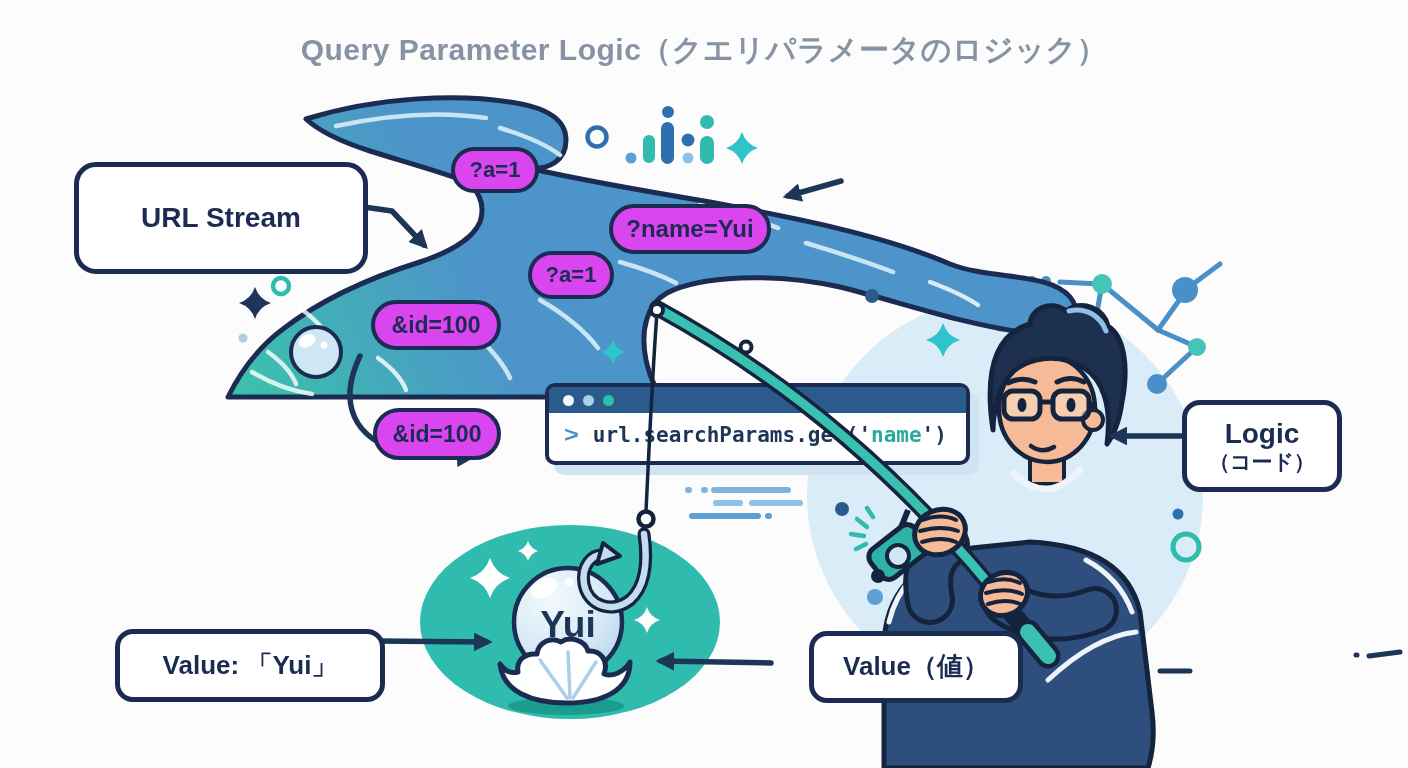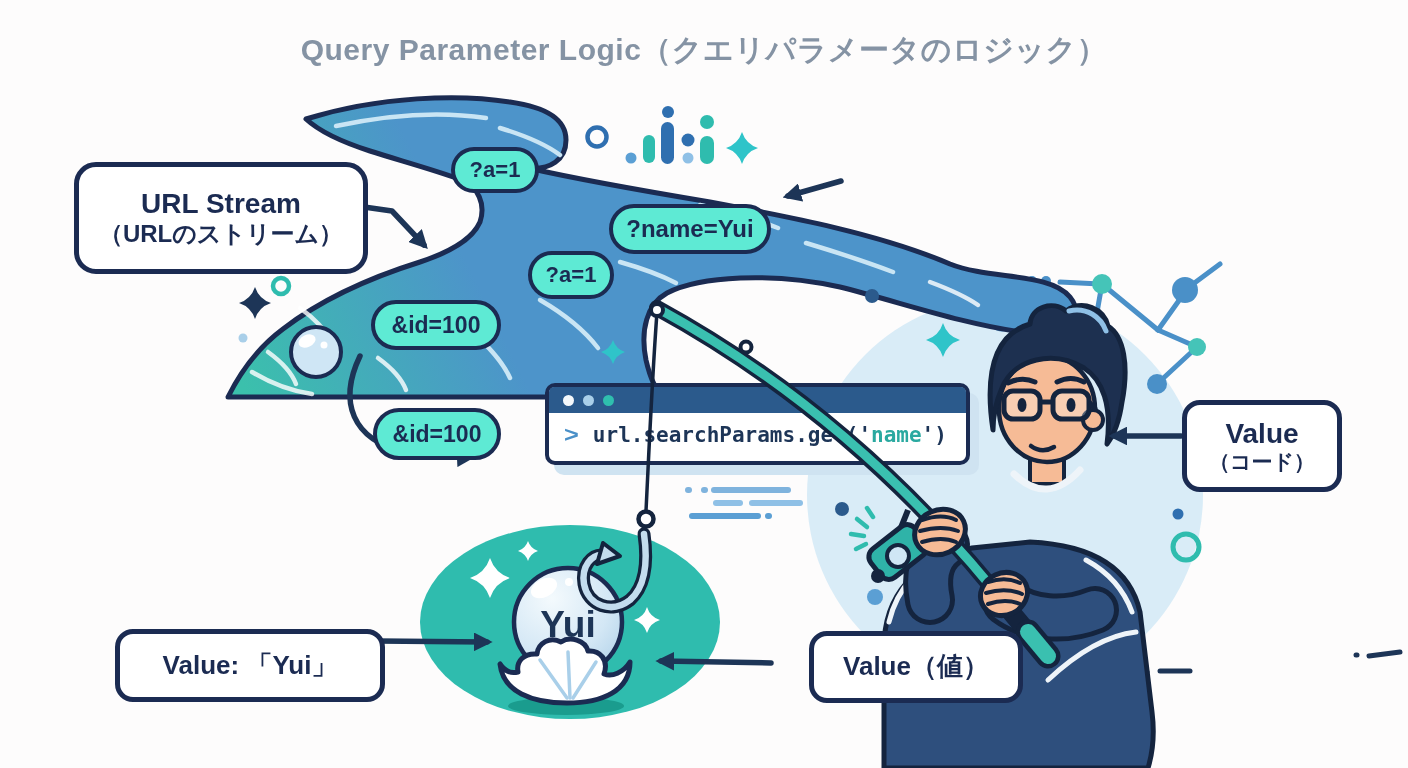--- a/index.html
+++ b/index.html
@@ -15,21 +15,21 @@
     position:absolute;left:0;top:30px;width:1408px;text-align:center;
     font-size:30px;font-weight:bold;color:#8593a4;letter-spacing:.5px;z-index:5;
   }
   .box{
     position:absolute;display:flex;flex-direction:column;align-items:center;justify-content:center;
     background:#ffffff;border:5px solid #1b2b52;border-radius:22px;
     color:#1b2b52;font-weight:bold;z-index:5;line-height:1.15;text-align:center;
   }
   .pill{
     position:absolute;display:flex;align-items:center;justify-content:center;
-    background:#5eead4;border:4px solid #1b2b52;border-radius:30px;
+    background:#d946ef;border:4px solid #1b2b52;border-radius:30px;
     color:#1b2b52;font-weight:bold;z-index:5;white-space:nowrap;
   }
   .codewin{
     position:absolute;left:545px;top:383px;width:425px;height:82px;
     border:4px solid #1b2b52;border-radius:10px;background:#ffffff;
     box-shadow:9px 10px 0 #cfe3f1;z-index:2;box-sizing:border-box;
   }
   .codebar{
     height:26px;background:#2b5a8c;border-radius:5px 5px 0 0;
     display:flex;align-items:center;gap:9px;padding-left:14px;
@@ -317,26 +317,25 @@
     <g>
       <circle cx="646" cy="519" r="7.5" fill="#ffffff" stroke="#14243e" stroke-width="4.5"></circle>
       <path d="M 644,534 C 648,562 646,586 630,600 C 612,614 588,606 584,584 C 581,566 592,554 603,555" fill="none" stroke="#14243e" stroke-width="13" stroke-linecap="round"></path>
       <path d="M 644,534 C 648,562 646,586 630,600 C 612,614 588,606 584,584 C 581,566 592,554 603,555" fill="none" stroke="#c3dcee" stroke-width="6.5" stroke-linecap="round"></path>
       <polygon points="603,543 620,556 597,564" fill="#c3dcee" stroke="#14243e" stroke-width="4" stroke-linejoin="round"></polygon>
     </g>
   </svg>
 
   <div class="box" style="left:74px;top:162px;width:284px;height:102px;">
     <div class="l1">URL Stream</div>
-    <div class="l2">（URLのストリーム）</div>
   </div>
 
 
   <div class="box" style="left:1182px;top:400px;width:150px;height:82px;border-radius:18px;">
-    <div class="l1">Value</div>
+    <div class="l1">Logic</div>
     <div class="l2s">（コード）</div>
   </div>
 
   <div class="box" style="left:115px;top:609px;width:260px;height:63px;border-radius:18px;margin-top:20px;">
     <div class="single">Value: 「Yui」</div>
   </div>
 
   <div class="box" style="left:773px;top:631px;width:204px;height:62px;border-radius:18px;margin-left:36px;">
     <div class="single">Value（値）</div>
   </div>

